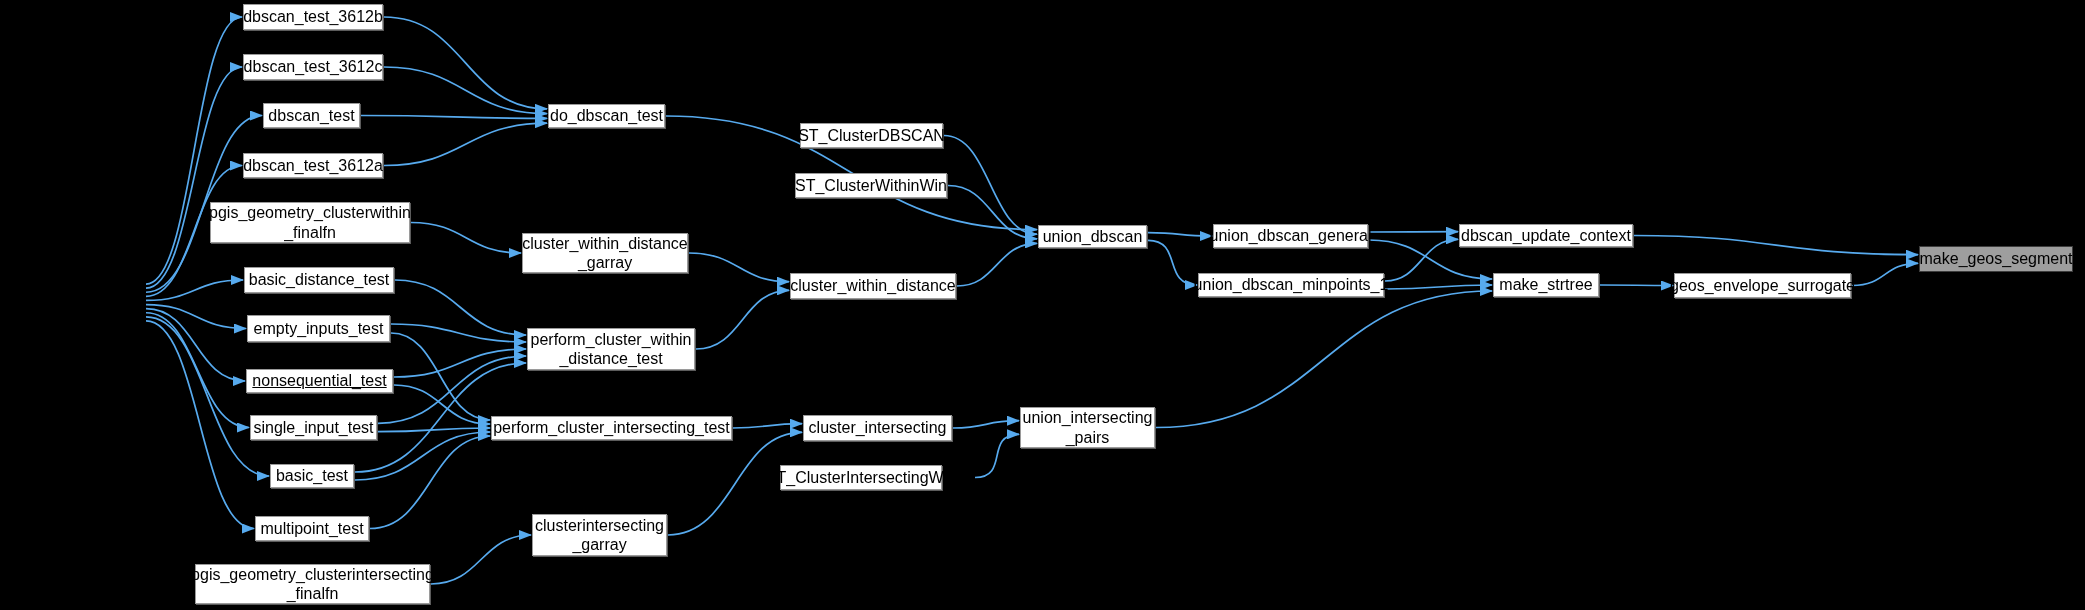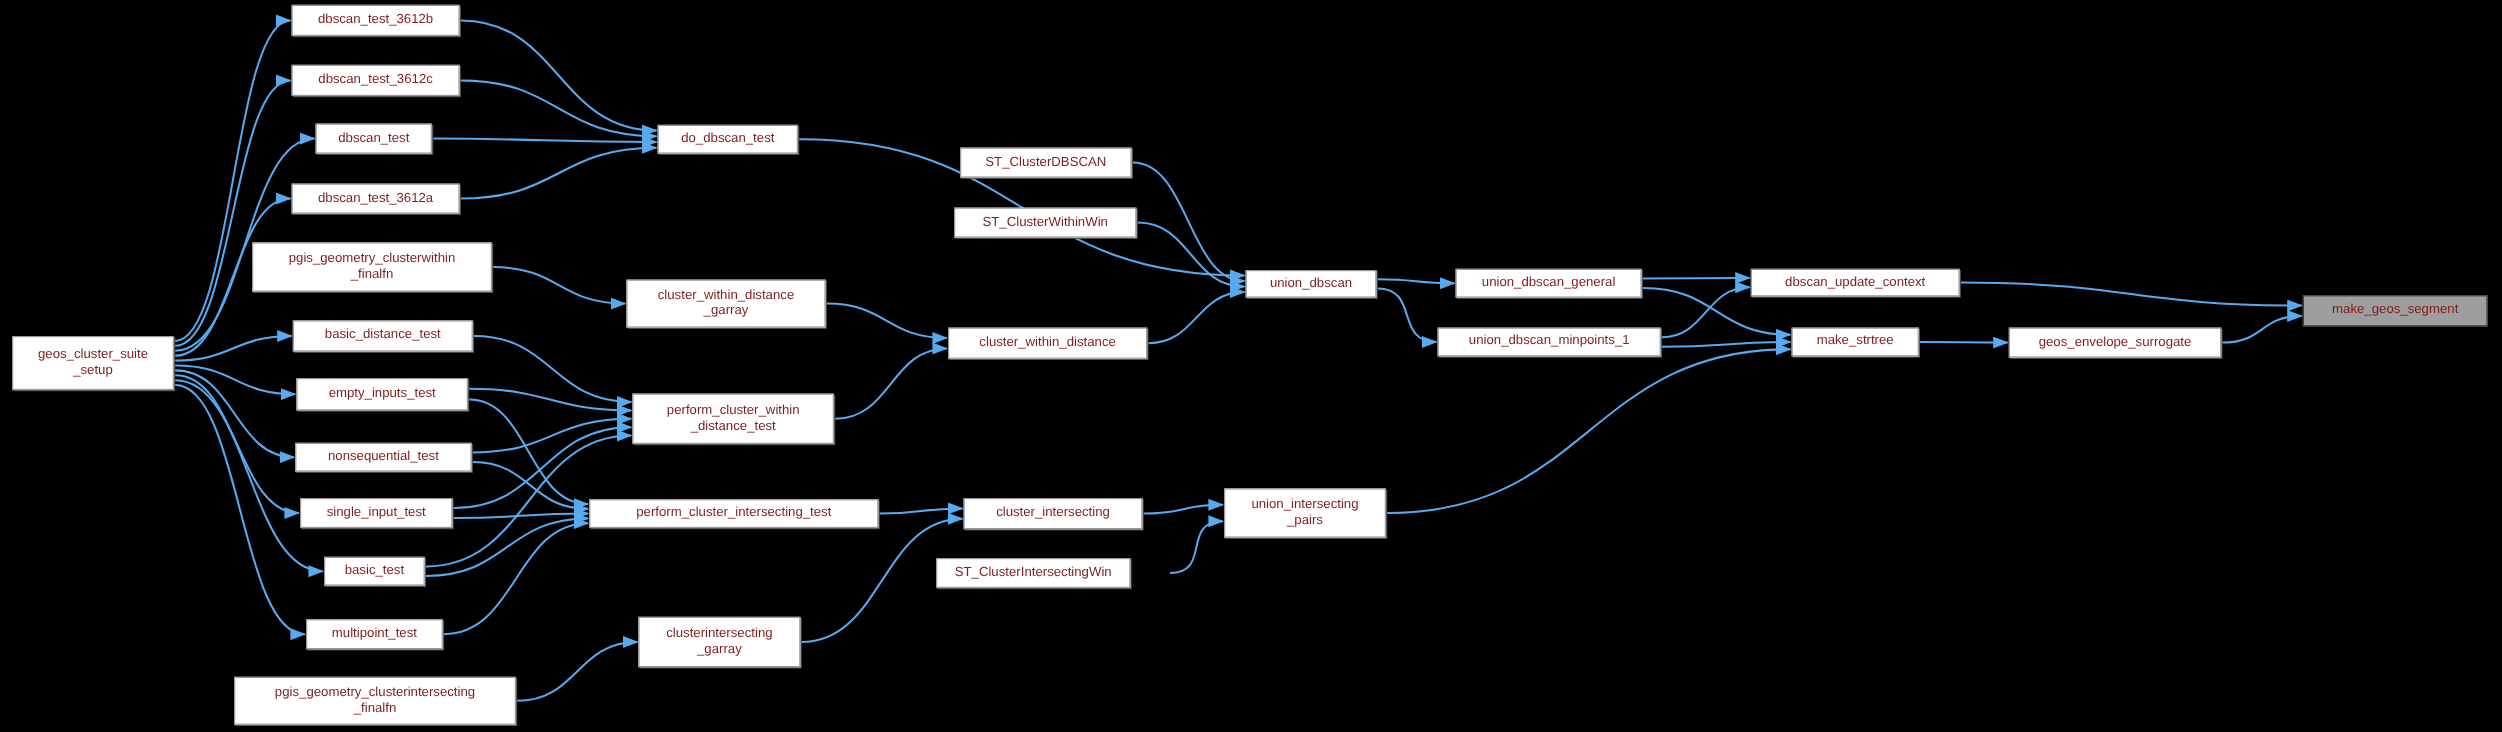--- a/index.html
+++ b/index.html
@@ -25,22 +25,22 @@
   .node {
     position: absolute;
     box-sizing: border-box;
     display: flex;
     align-items: center;
     justify-content: center;
     text-align: center;
     background: #ffffff;
     border: 1px solid #9a9a9a;
     box-shadow: 1px 1px 0 #5c5c5c;
-    color: #7f1d1d;
-    font-size: 11px;
+    color: #000000;
+    font-size: 16px;
     line-height: 1.2;
     cursor: pointer;
   }
   .node span {
     white-space: pre-line;
     padding: 0 3px;
   }
   .node.highlight {
     background: #9e9e9e;
     border: 1.5px solid #3d3d3d;
@@ -101,24 +101,20 @@
         <path d="M1852,285.5 C1887,285.5 1883,263.3333333333333 1918,263.3333333333333" fill="none" stroke="#57aaee" stroke-width="1.7" marker-end="url(#arrow)"></path>
         <path d="M733,428 C768,428 767,423.6666666666667 802,423.6666666666667" fill="none" stroke="#57aaee" stroke-width="1.7" marker-end="url(#arrow)"></path>
         <path d="M431,584 C481,584 481,535 531,535" fill="none" stroke="#57aaee" stroke-width="1.7" marker-end="url(#arrow)"></path>
         <path d="M668,535 C735,535 735,432.3333333333333 802,432.3333333333333" fill="none" stroke="#57aaee" stroke-width="1.7" marker-end="url(#arrow)"></path>
         <path d="M953,428 C988,428 984,420.6666666666667 1019,420.6666666666667" fill="none" stroke="#57aaee" stroke-width="1.7" marker-end="url(#arrow)"></path>
         <path d="M975,477.5 C1010,477.5 984,434.3333333333333 1019,434.3333333333333" fill="none" stroke="#57aaee" stroke-width="1.7" marker-end="url(#arrow)"></path>
         <path d="M1156,427.5 C1324,427.5 1324,291 1492,291" fill="none" stroke="#57aaee" stroke-width="1.7" marker-end="url(#arrow)"></path>
       </g>
   </svg>
 
-<div class="node" style="left: 10px; top: 280px; width: 135px; height: 45px;">
-      <span>geos_cluster_suite
-_setup</span>
-    </div>
     <div class="node" style="left: 243px; top: 4px; width: 140px; height: 26px;">
       <span>dbscan_test_3612b</span>
     </div>
     <div class="node" style="left: 243px; top: 54px; width: 140px; height: 26px;">
       <span>dbscan_test_3612c</span>
     </div>
     <div class="node" style="left: 263px; top: 103px; width: 97px; height: 25px; align-items: center;">
       <span>dbscan_test</span>
     </div>
     <div class="node" style="left: 243px; top: 153px; width: 140px; height: 25px;">
@@ -127,21 +123,21 @@
     <div class="node" style="left: 210px; top: 202px; width: 200px; height: 41px;">
       <span>pgis_geometry_clusterwithin
 _finalfn</span>
     </div>
     <div class="node" style="left: 244px; top: 267px; width: 150px; height: 26px;">
       <span>basic_distance_test</span>
     </div>
     <div class="node" style="left: 247px; top: 315px; width: 143px; height: 27px; align-items: center;">
       <span>empty_inputs_test</span>
     </div>
-    <div class="node" style="left: 246px; top: 369px; width: 147px; height: 24px;">
+    <div class="node" style="left: 246px; top: 369px; width: 147px; height: 24px; text-decoration: underline;">
       <span>nonsequential_test</span>
     </div>
     <div class="node" style="left: 250px; top: 415px; width: 127px; height: 25px;">
       <span>single_input_test</span>
     </div>
     <div class="node" style="left: 270px; top: 464px; width: 84px; height: 24px;">
       <span>basic_test</span>
     </div>
     <div class="node" style="left: 255px; top: 516px; width: 114px; height: 25px;">
       <span>multipoint_test</span>

